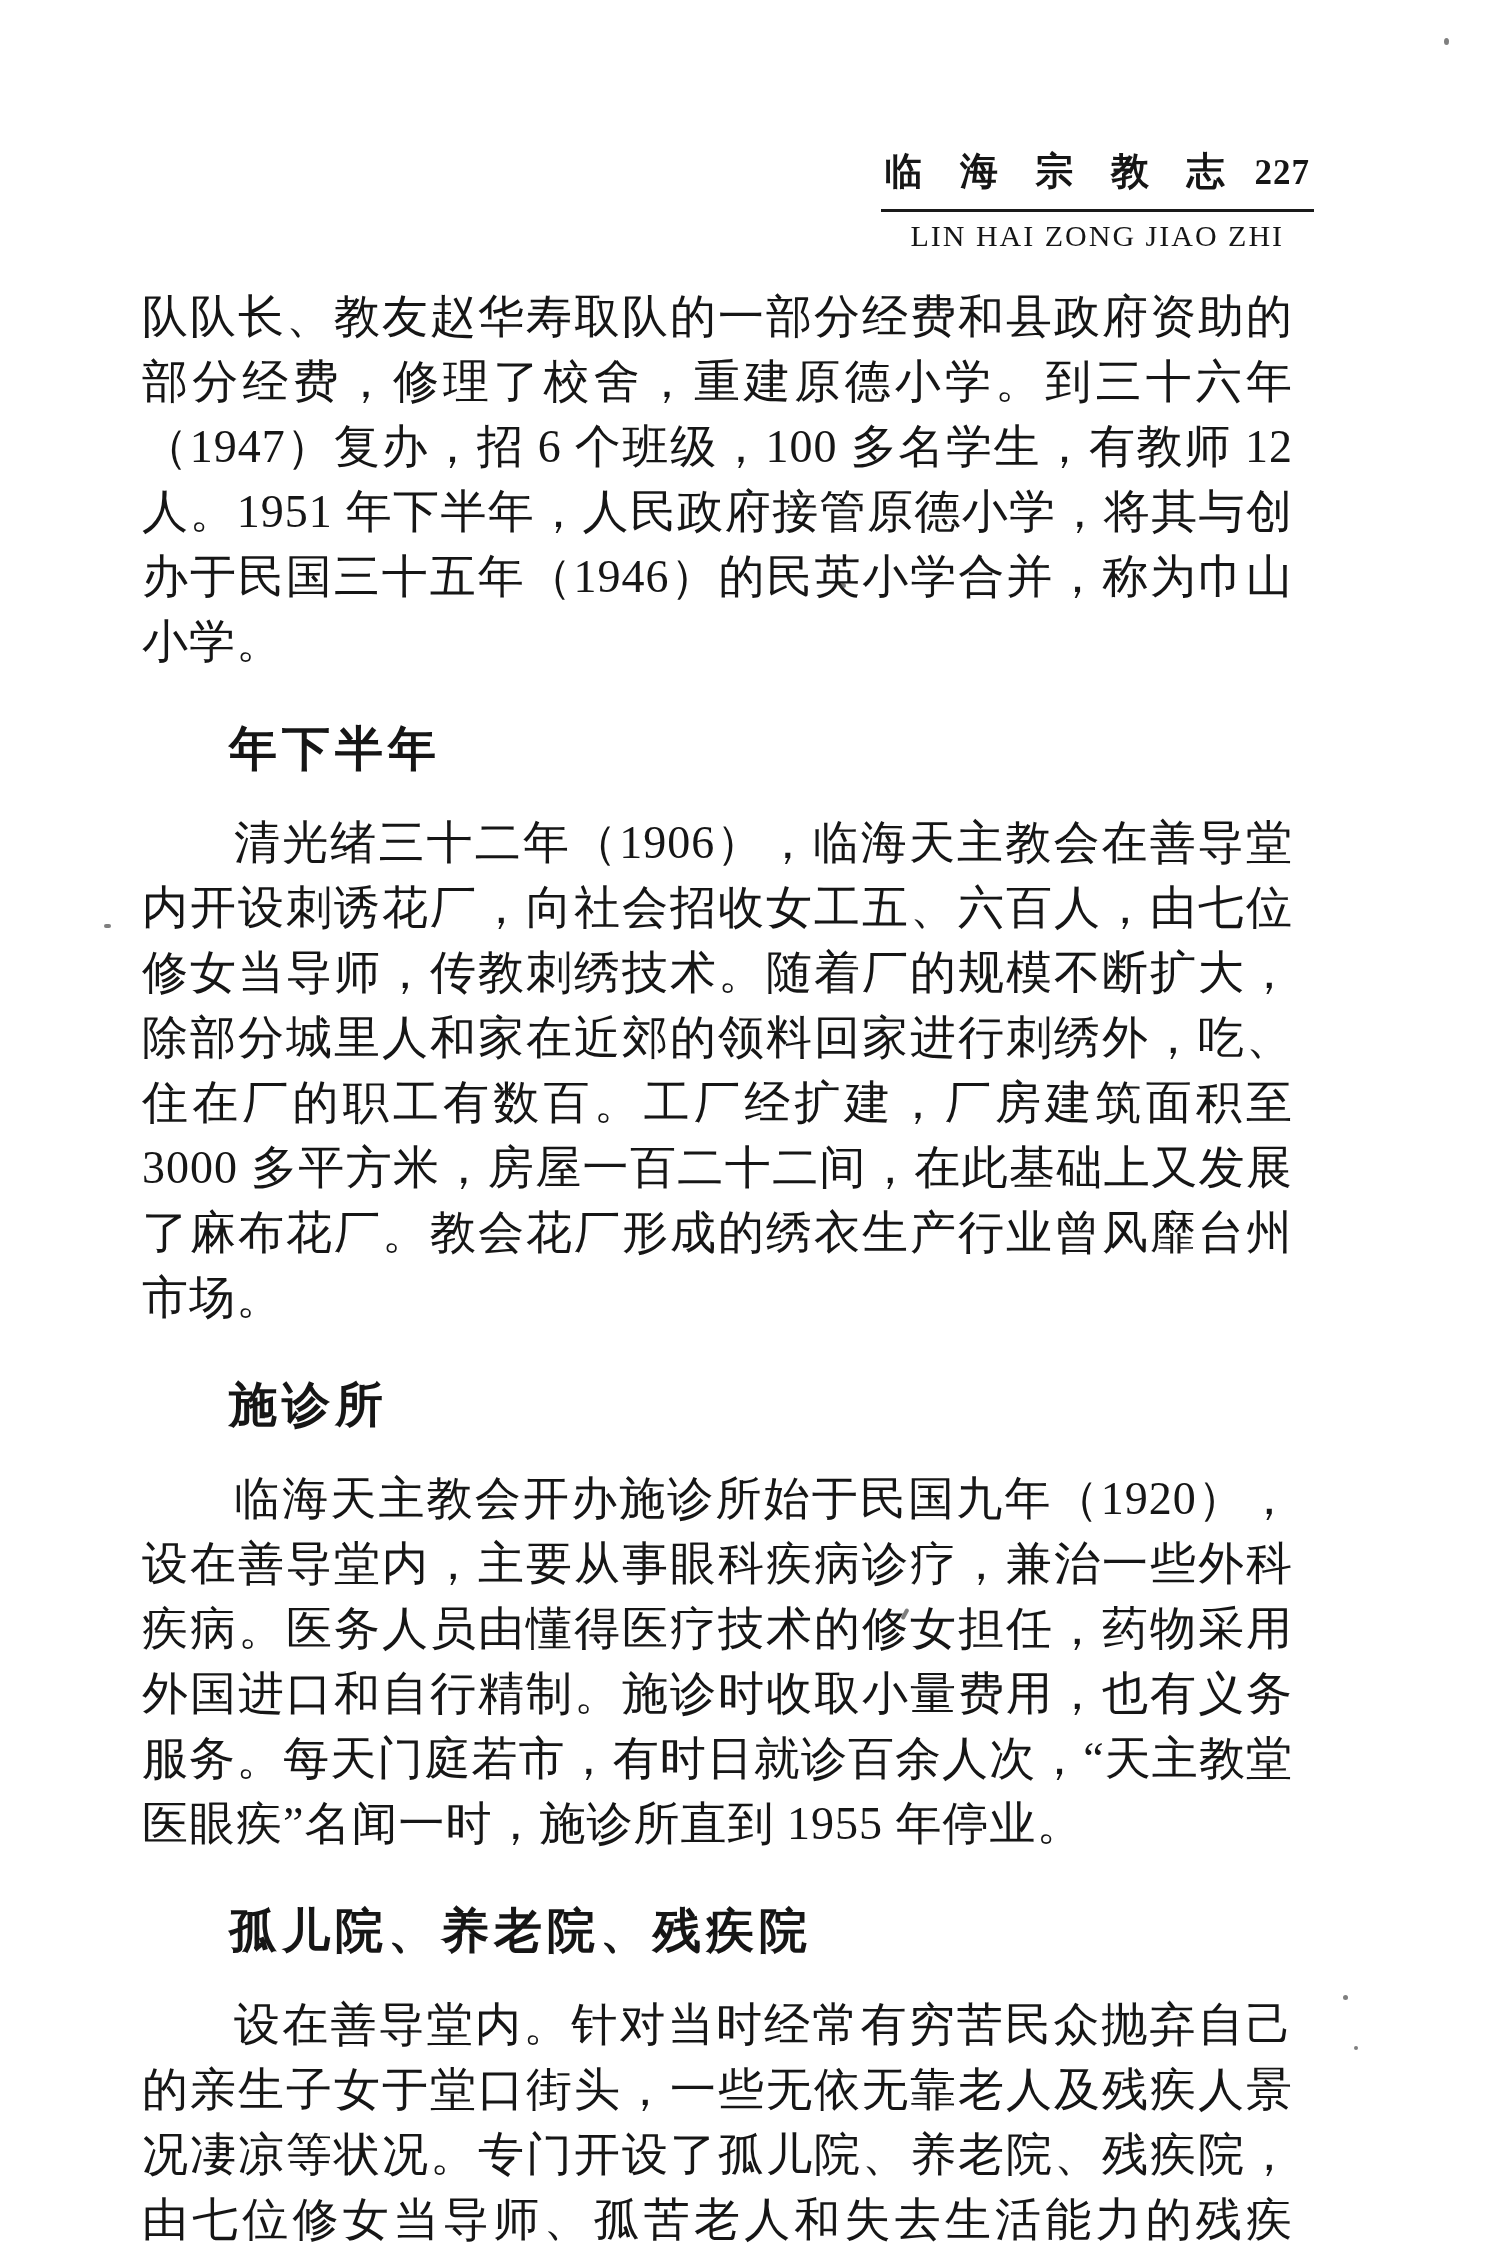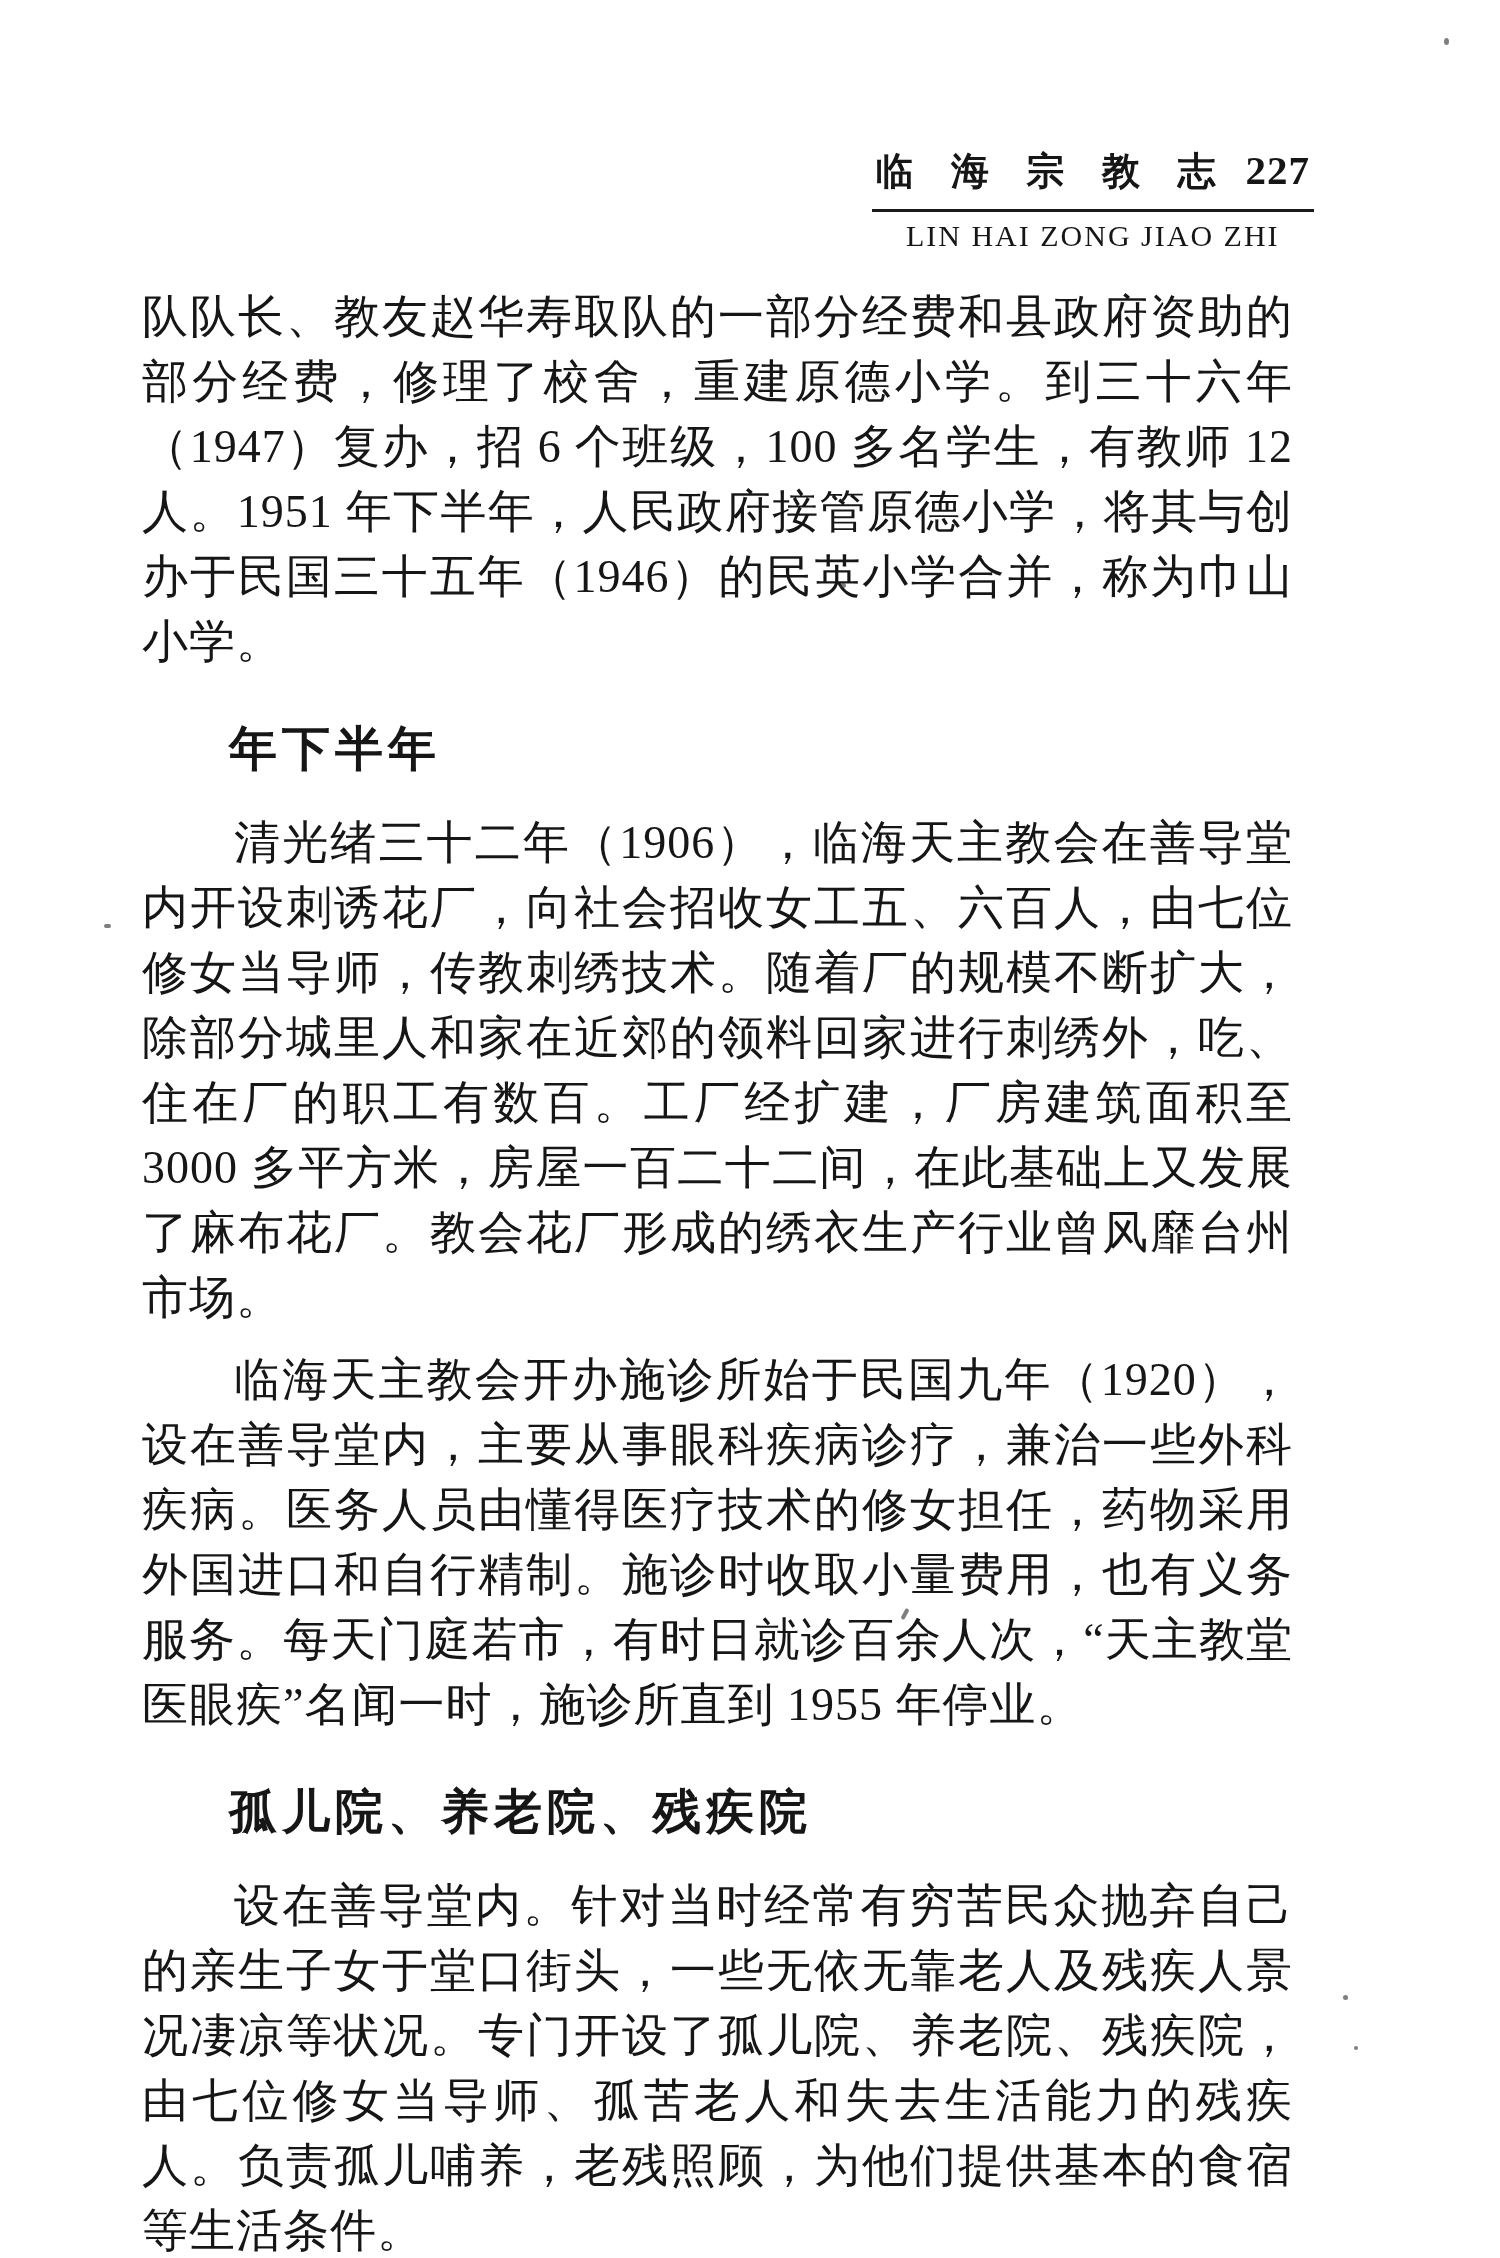--- a/index.html
+++ b/index.html
@@ -33,21 +33,21 @@
     border-bottom: 3px solid #1a1a1a;
     padding: 0 4px 12px 4px;
     white-space: nowrap;
   }
   .header-title-cn {
     font-size: 38px;
     font-weight: 600;
     letter-spacing: 14px;
   }
   .header-page-num {
-    font-size: 41px;
+    font-size: 35px;
     font-weight: 700;
     margin-left: 16px;
     letter-spacing: 1px;
   }
   .header-pinyin {
     padding-top: 7px;
     font-size: 30px;
     font-weight: 400;
     letter-spacing: 2px;
     font-family: "Liberation Serif", "DejaVu Serif", serif;
@@ -105,20 +105,21 @@
     </div>
   </div>
 
   <div class="body-text">
 
     <p class="para no-indent">队队长、教友赵华寿取队的一部分经费和县政府资助的部分经费，修理了校舍，重建原德小学。到三十六年（1947）复办，招 6 个班级，100 多名学生，有教师 12 人。1951 年下半年，人民政府接管原德小学，将其与创办于民国三十五年（1946）的民英小学合并，称为巾山小学。</p>
 
     <h2 class="section-heading">年下半年</h2>
     <p class="para">清光绪三十二年（1906），临海天主教会在善导堂内开设刺诱花厂，向社会招收女工五、六百人，由七位修女当导师，传教刺绣技术。随着厂的规模不断扩大，除部分城里人和家在近郊的领料回家进行刺绣外，吃、住在厂的职工有数百。工厂经扩建，厂房建筑面积至 3000 多平方米，房屋一百二十二间，在此基础上又发展了麻布花厂。教会花厂形成的绣衣生产行业曾风靡台州市场。</p>
 
+    <h2 class="section-heading">施诊所</h2>
     <p class="para">临海天主教会开办施诊所始于民国九年（1920），设在善导堂内，主要从事眼科疾病诊疗，兼治一些外科疾病。医务人员由懂得医疗技术的修女担任，药物采用外国进口和自行精制。施诊时收取小量费用，也有义务服务。每天门庭若市，有时日就诊百余人次，“天主教堂医眼疾”名闻一时，施诊所直到 1955 年停业。</p>
 
     <h2 class="section-heading">孤儿院、养老院、残疾院</h2>
     <p class="para">设在善导堂内。针对当时经常有穷苦民众抛弃自己的亲生子女于堂口街头，一些无依无靠老人及残疾人景况凄凉等状况。专门开设了孤儿院、养老院、残疾院，由七位修女当导师、孤苦老人和失去生活能力的残疾人。负责孤儿哺养，老残照顾，为他们提供基本的食宿等生活条件。</p>
 
   </div>
 
   <span class="speck s1"></span>
   <span class="speck s2"></span>
   <span class="speck s3"></span>

